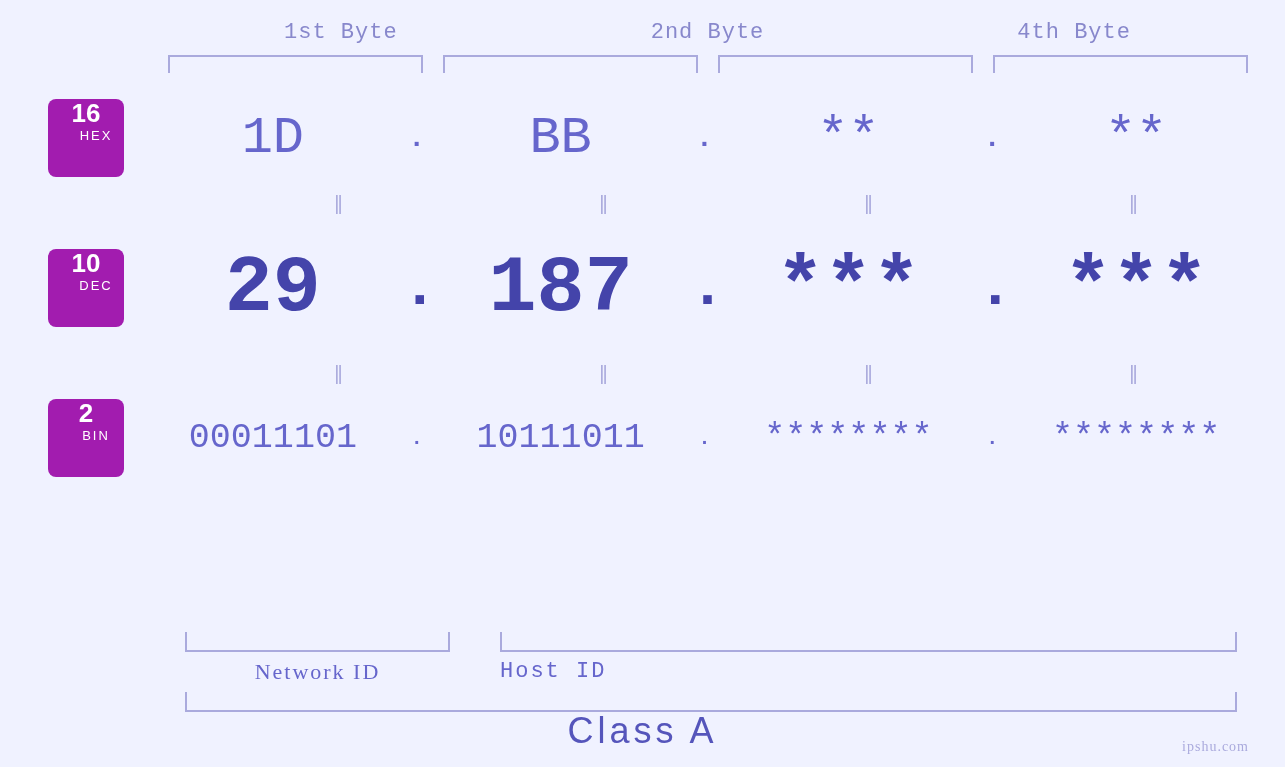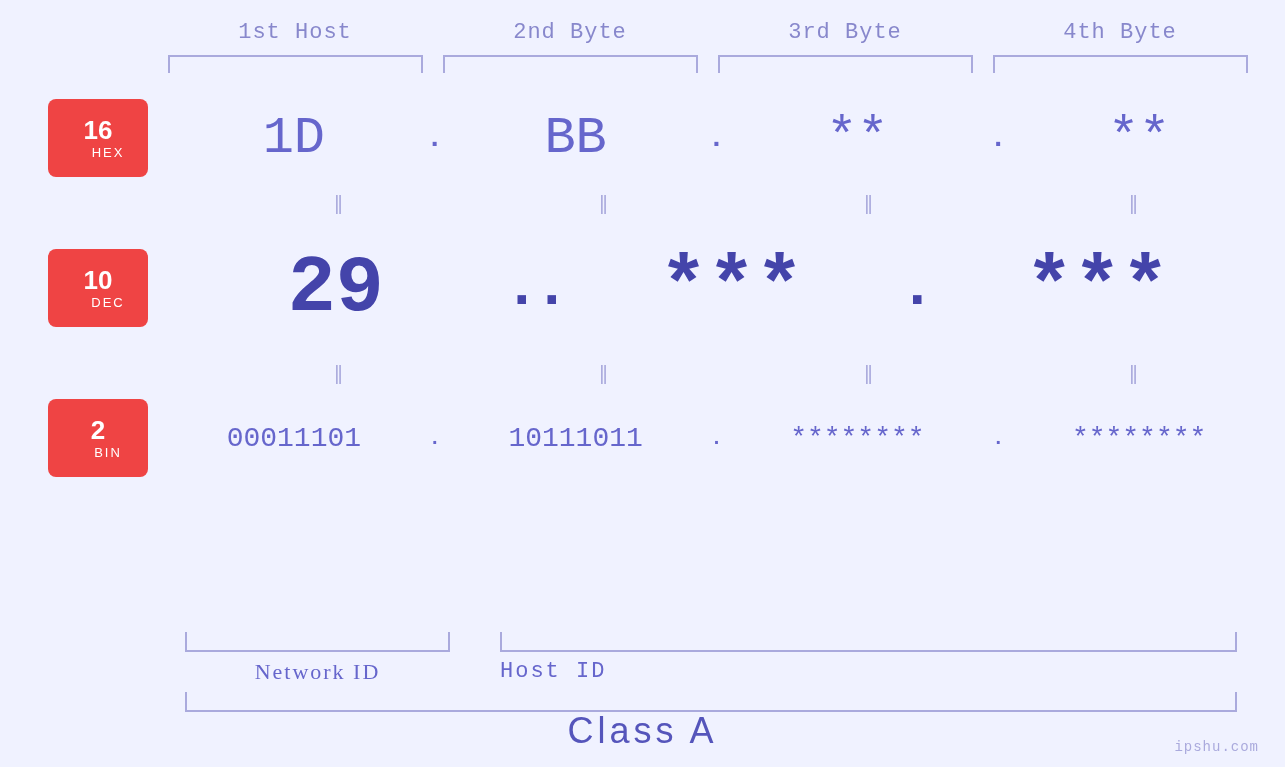--- a/index.html
+++ b/index.html
@@ -59,28 +59,27 @@
 
     .row {
       display: flex;
       align-items: center;
       width: 1285px;
       position: relative;
     }
 
     
     .base-badge {
-      width: 100px;
+      width: 76px;
       height: 78px;
-      background: #ef4444;
+      background: #a21caf;
       border-radius: 8px;
       display: flex;
       flex-direction: column;
       align-items: center;
-      justify-content: center;
       margin-left: 48px;
       flex-shrink: 0;
     }
 
     .base-number {
       color: white;
       font-size: 26px;
       font-weight: bold;
       font-family: Arial, sans-serif;
       line-height: 1.1;
@@ -135,21 +134,21 @@
     .dec-dot {
       font-size: 60px;
       font-weight: bold;
       color: #4444aa;
       width: 30px;
       text-align: center;
     }
 
     
     .bin-val {
-      font-size: 28px;
+      font-size: 35px;
       font-weight: normal;
     }
 
     
     .equals-row {
       display: flex;
       width: 1100px;
       margin-left: 185px;
       justify-content: space-around;
       padding: 0 20px;
@@ -180,42 +179,41 @@
       color: #5555bb;
       font-size: 36px;
       font-family: Liberation Sans, sans-serif;
       letter-spacing: 4px;
     }
 
     
     .watermark {
       position: absolute;
       bottom: 12px;
-      right: 26px;
+      right: 36px;
       color: #aaaadd;
       font-size: 14px;
-      font-family: Liberation Mono, monospace;
+      font-family: Liberation Serif, serif;
       letter-spacing: 1px;
     }
 
     
     .hex-row { height: 90px; }
     .dec-row { height: 130px; }
     .bin-row { height: 90px; }
     .eq-spacer { height: 36px; }
   </style>
 </head>
 <body>
 
 <div class="container">
 
   <div class="byte-headers">
-    <div class="byte-header">1st Host</div>
+    <div class="byte-header">1st Byte</div>
     <div class="byte-header">2nd Byte</div>
-    <div class="byte-header">3rd Byte</div>
     <div class="byte-header">4th Byte</div>
   </div>
 
   <div class="bracket-row">
     <div class="bracket"></div>
     <div class="bracket"></div>
     <div class="bracket"></div>
     <div class="bracket"></div>
   </div>
 
@@ -251,20 +249,21 @@
   </div>
 
   <div class="row dec-row">
     <div class="base-badge">
       <span class="base-number">10</span>
       <span class="base-label">DEC</span>
     </div>
     <div class="values-row">
       <div class="byte-val dec-val">29</div>
       <div class="dot dec-dot">.</div>
+      <div class="byte-val dec-val">187</div>
       <div class="dot dec-dot">.</div>
       <div class="byte-val dec-val">***</div>
       <div class="dot dec-dot">.</div>
       <div class="byte-val dec-val">***</div>
     </div>
   </div>
 
   <div class="equals-row eq-spacer">
     <div class="eq-cell">
         <span class="eq-sign">||</span>

